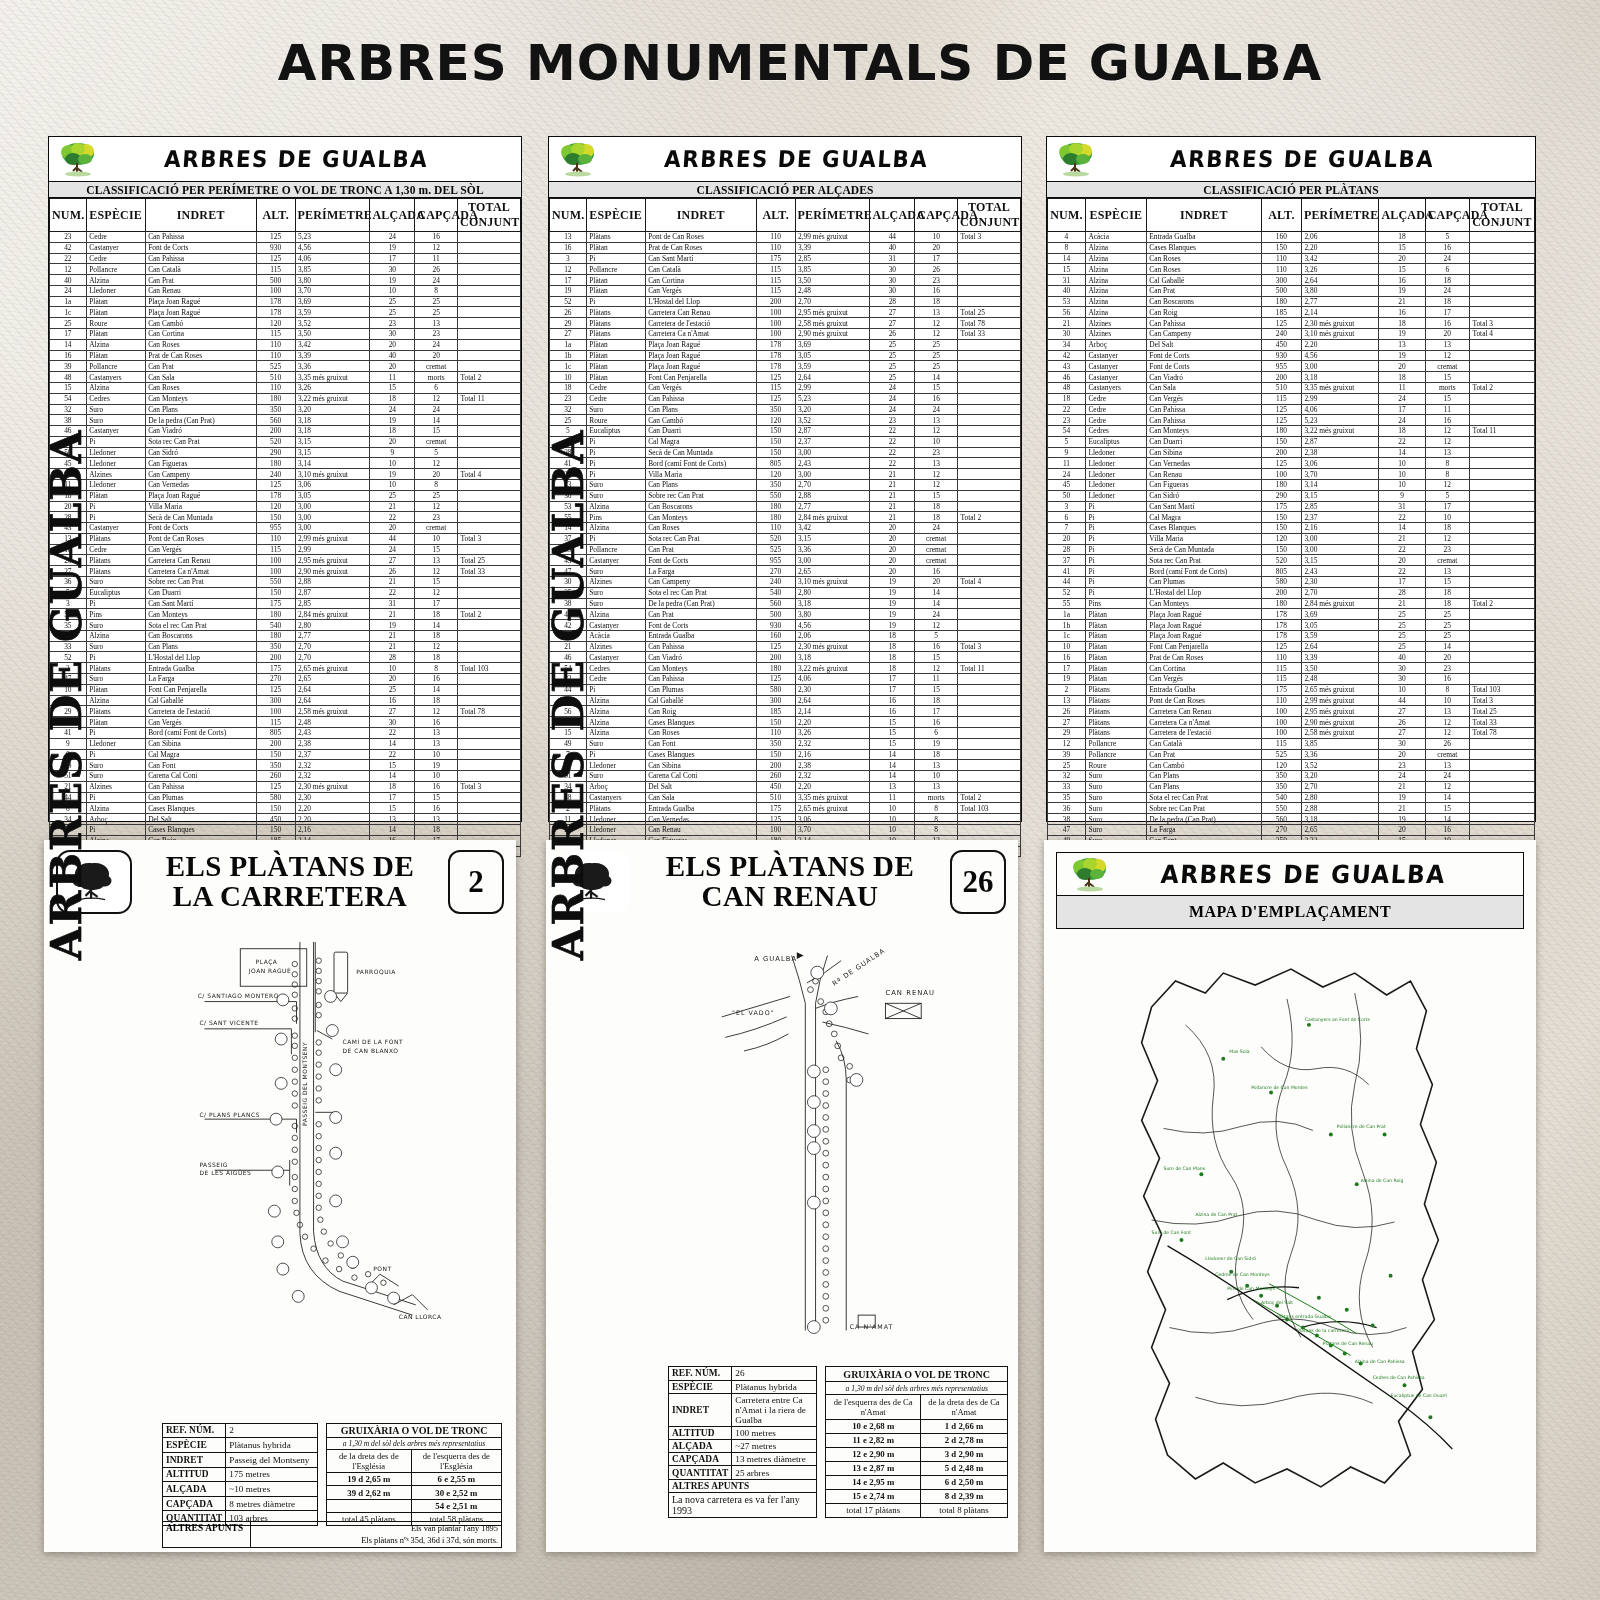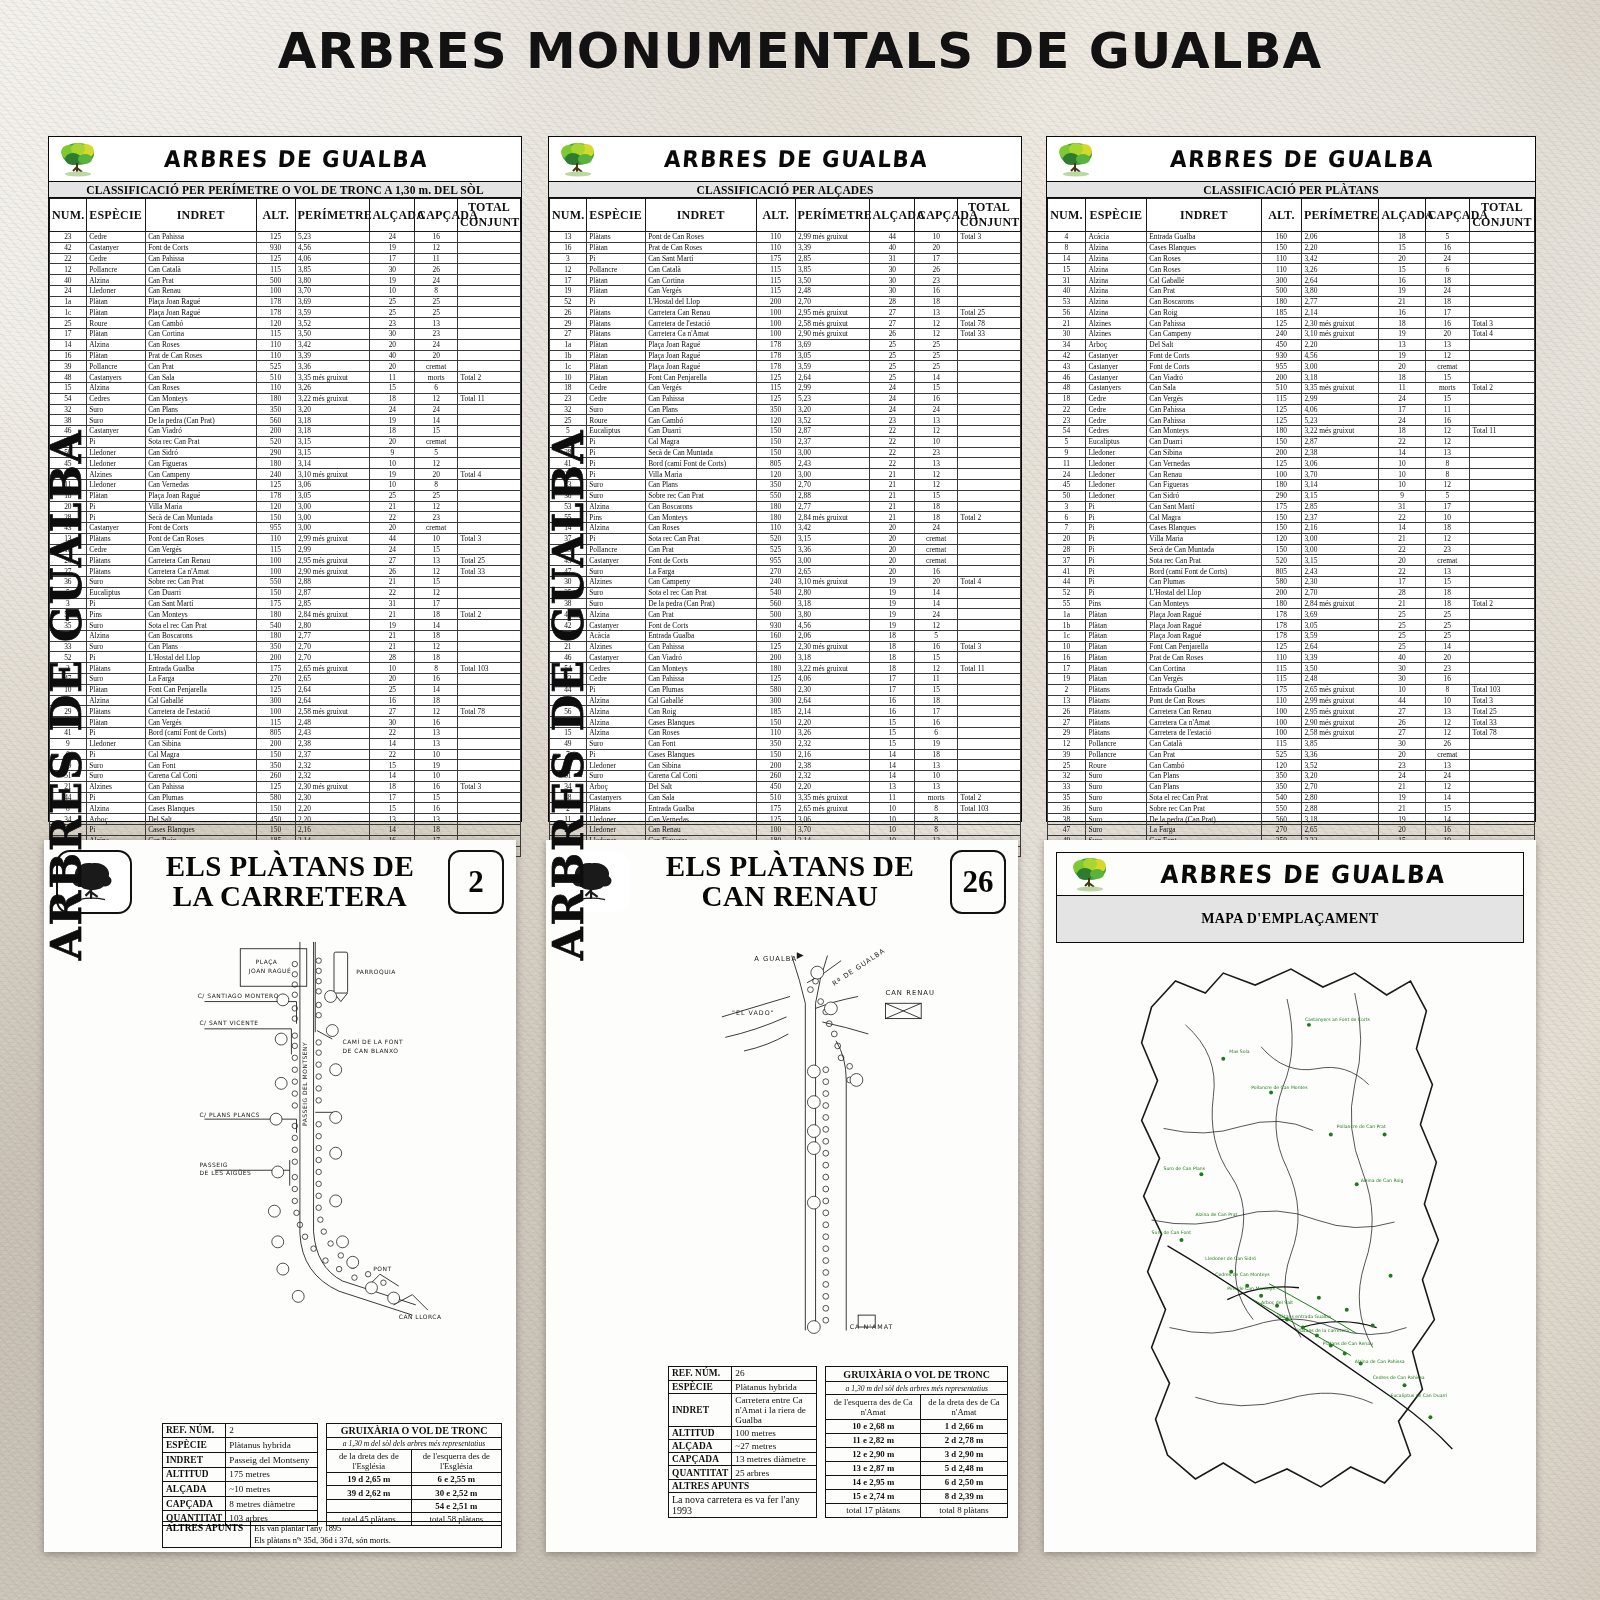--- a/index.html
+++ b/index.html
@@ -22,21 +22,21 @@
   .bg:after{
     content:"";position:absolute;inset:0;
     background-image:
       repeating-linear-gradient(48deg, rgba(150,140,125,.10) 0 2px, rgba(0,0,0,0) 2px 7px),
       repeating-linear-gradient(-37deg, rgba(255,255,255,.12) 0 1px, rgba(0,0,0,0) 1px 6px),
       repeating-linear-gradient(5deg, rgba(110,100,88,.07) 0 1px, rgba(0,0,0,0) 1px 4px);
     opacity:.85;
   }
 
   h1.maintitle{
-    position:absolute;top:22px;left:0;width:1600px;text-align:center;
+    position:absolute;top:34px;left:0;width:1600px;text-align:center;
     margin:0;font-family:"DejaVu Sans", sans-serif;font-weight:bold;
     font-size:50px;letter-spacing:1px;color:#121212;
     text-shadow:0 1px 0 rgba(255,255,255,.6);
   }
 
   
   .panel{position:absolute;background:#fdfdfb;box-shadow:0 2px 7px rgba(60,55,45,.42);}
   .sheet{position:absolute;background:#ffffff;border:1.6px solid #0b0b0b;}
 
   
@@ -99,27 +99,27 @@
      font-size:9.2px;color:#101010;}
   .infowrap.mid{left:122px;right:10px;bottom:34px;}
   table.info{border-collapse:collapse;width:100%;padding-left:7px;}
   table.info td{border:.9px solid #121212;padding:1.1px 3px;}
   table.info td.lbl{font-weight:bold;width:40%;font-size:9.4px;letter-spacing:.1px;}
   .gr-title{font-weight:bold;text-align:center;font-size:10px;padding:1.5px 0;margin-top:8px;}
   .gr-sub{font-style:italic;text-align:center;font-size:7.6px;padding:1px 2px;}
   .gr-col{text-align:center;font-size:8.6px;padding:1px 2px;}
   .gr-val{text-align:center;font-weight:bold;font-size:8.8px;}
   .gr-tot{text-align:center;font-weight:normal;font-size:8.8px;}
-  .notes{font-size:8.4px;text-align:left;line-height:1.35;padding:2px 3px;}
+  .notes{font-size:8.4px;text-align:right;line-height:1.35;padding:2px 3px;}
 
   
   .maphead{margin:12px 12px 0 12px;border:1.6px solid #0b0b0b;}
   .maphead .row1{display:flex;align-items:center;height:42px;}
   .maphead .row2{background:#e4e4e4;border-top:1.2px solid #0b0b0b;text-align:center;
-    font-weight:bold;font-size:14px;letter-spacing:.4px;padding:15px 0;}
+    font-weight:bold;font-size:16px;letter-spacing:.4px;padding:7px 0;}
   .mapbody{position:absolute;left:12px;right:12px;top:78px;bottom:14px;}
   .mapbody svg{width:100%;height:100%;}
 </style>
 </head>
 <body>
 
 <div class="bg"></div>
 
 <h1 class="maintitle">ARBRES MONUMENTALS DE GUALBA</h1>
 

